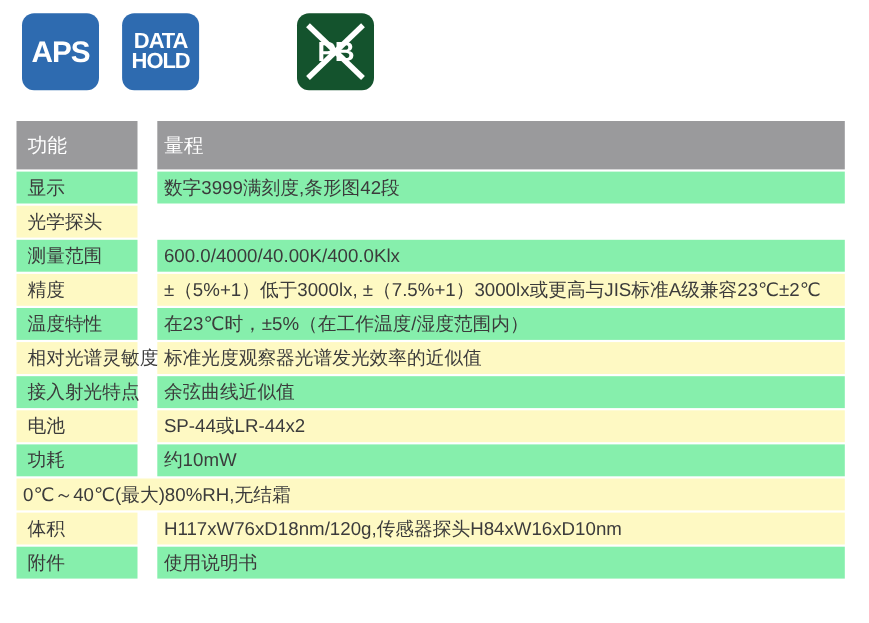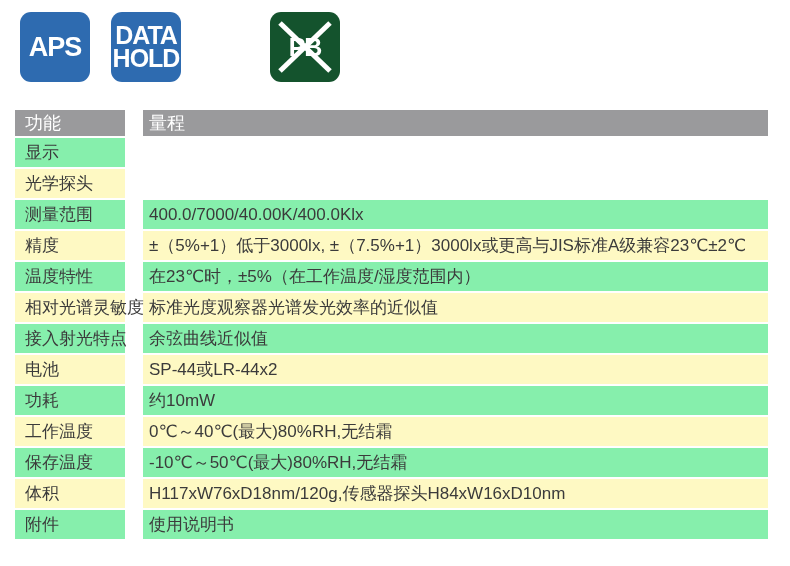--- a/index.html
+++ b/index.html
@@ -41,21 +41,21 @@
     box-sizing: border-box;
   }
   .badge.blue  { background: #2e6bb0; }
   .badge.green { background: #14532d; margin-left: 68px; }
   .badge .one-line {
     font-size: 27px;
     letter-spacing: -1px;
     line-height: 1;
   }
   .badge .two-line {
-    font-size: 25px;
+    font-size: 20px;
     line-height: 0.92;
     letter-spacing: -1px;
     text-align: center;
   }
   .badge.green .one-line {
     font-size: 25px;
     position: relative;
     z-index: 2;
   }
   .badge .cross {
@@ -88,21 +88,21 @@
     margin-right: 18px;
     white-space: nowrap;
     overflow: visible;
   }
   .cell.value {
     flex: 1 1 auto;
     padding-left: 6px;
     white-space: nowrap;
   }
   .header-row .cell {
-    height: 26px;
+    height: 44px;
     background: #9a9a9c;
     color: #ffffff;
     font-size: 18px;
   }
   .data-row .cell {
     height: 29px;
     color: #3b3b3b;
     font-size: 17px;
   }
   .data-row.stripe .cell { background: #86efac; }
@@ -135,27 +135,28 @@
   </div>
 
   <div class="spec-table">
     <div class="row header-row">
       <div class="cell label">功能</div>
       <div class="cell value">量程</div>
     </div>
     <div id="spec-rows">
         <div class="row data-row stripe">
           <div class="cell label">显示</div>
+          <div class="cell value">数字3999满刻度,条形图42段</div>
         </div>
         <div class="row data-row plain">
           <div class="cell label">光学探头</div>
         </div>
         <div class="row data-row stripe">
           <div class="cell label">测量范围</div>
-          <div class="cell value">400.0/7000/40.00K/400.0Klx</div>
+          <div class="cell value">600.0/4000/40.00K/400.0Klx</div>
         </div>
         <div class="row data-row plain">
           <div class="cell label">精度</div>
           <div class="cell value">±（5%+1）低于3000lx, ±（7.5%+1）3000lx或更高与JIS标准A级兼容23℃±2℃</div>
         </div>
         <div class="row data-row stripe">
           <div class="cell label">温度特性</div>
           <div class="cell value">在23℃时，±5%（在工作温度/湿度范围内）</div>
         </div>
         <div class="row data-row plain">
@@ -168,26 +169,21 @@
         </div>
         <div class="row data-row plain">
           <div class="cell label">电池</div>
           <div class="cell value">SP-44或LR-44x2</div>
         </div>
         <div class="row data-row stripe">
           <div class="cell label">功耗</div>
           <div class="cell value">约10mW</div>
         </div>
         <div class="row data-row plain">
-          <div class="cell label">工作温度</div>
           <div class="cell value">0℃～40℃(最大)80%RH,无结霜</div>
-        </div>
-        <div class="row data-row stripe">
-          <div class="cell label">保存温度</div>
-          <div class="cell value">-10℃～50℃(最大)80%RH,无结霜</div>
         </div>
         <div class="row data-row plain">
           <div class="cell label">体积</div>
           <div class="cell value">H117xW76xD18nm/120g,传感器探头H84xW16xD10nm</div>
         </div>
         <div class="row data-row stripe">
           <div class="cell label">附件</div>
           <div class="cell value">使用说明书</div>
         </div>
       </div>

